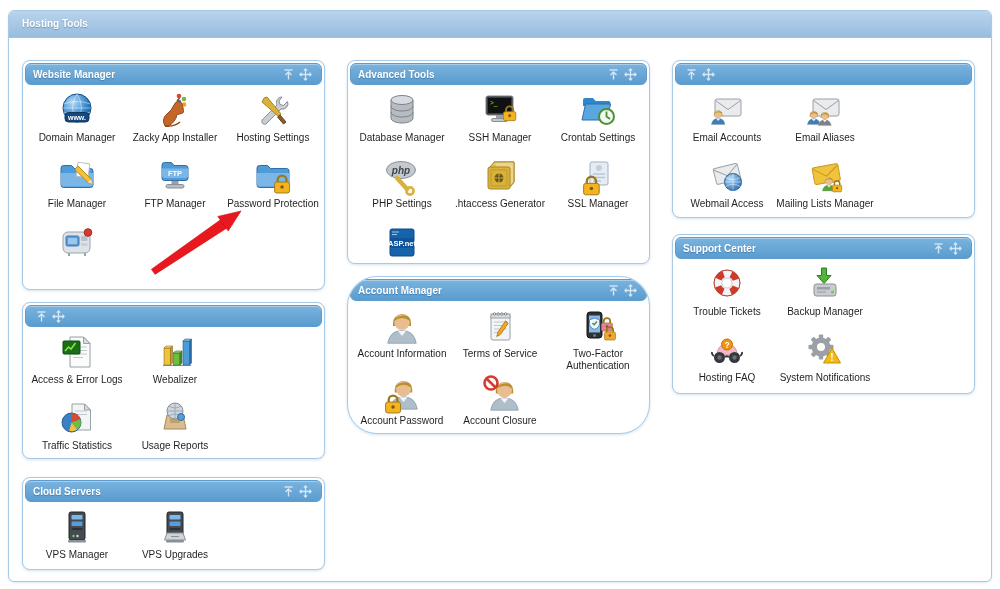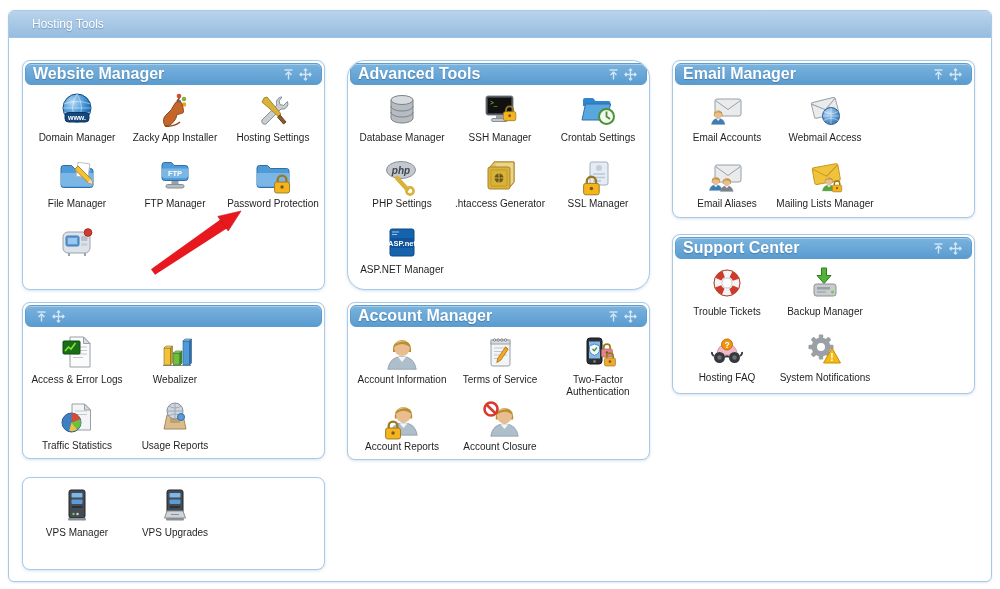--- a/index.html
+++ b/index.html
@@ -4,32 +4,32 @@
 <style>
   html,body{margin:0;padding:0;background:#fff;}
   body{width:1000px;height:589px;overflow:hidden;font-family:"Liberation Sans",sans-serif;}
   svg text{font-family:"Liberation Sans",sans-serif;}
 
   .outer{position:absolute;left:8px;top:10px;width:982px;height:570px;
     border:1px solid #a7cae8;border-radius:6px;background:#fff;
     box-shadow:0 1px 2px rgba(160,190,220,.35);}
   .outer-header{height:26px;background:linear-gradient(#b9d3eb,#97bddf);
     border-radius:5px 5px 0 0;border-bottom:1px solid #9ec3e3;
-    color:#fff;font-weight:normal;font-size:12px;line-height:26px;padding-left:23px;
+    color:#fff;font-weight:bold;font-size:10px;line-height:26px;padding-left:13px;
     text-shadow:0 1px 1px rgba(90,130,170,.7);}
 
   .cols{display:flex;gap:22px;padding:22px 0 0 13px;align-items:flex-start;}
   .col{width:303px;display:flex;flex-direction:column;}
 
   .panel{box-sizing:border-box;width:303px;border:1px solid #a7cae8;border-radius:8px;
     background:#fff;padding:2px;overflow:hidden;
     box-shadow:0 1px 3px rgba(150,180,210,.4);}
   .panel-header{height:20px;background:linear-gradient(#7ab3de,#5a9cd0);
     border:1px solid #5e9ccd;border-radius:6px;display:flex;align-items:center;
-    padding:0 7px;color:#fff;font-weight:bold;font-size:16px;
+    padding:0 7px;color:#fff;font-weight:bold;font-size:10px;
     text-shadow:0 1px 1px rgba(40,80,120,.45);
     box-shadow:inset 0 1px 0 rgba(255,255,255,.35);}
   .panel-title{flex:1;}
   .hbtn{width:17px;height:15px;display:flex;align-items:center;justify-content:center;cursor:pointer;}
 
   .panel-body{padding:6px 0 0 3px;display:flex;flex-wrap:wrap;}
   .panel-body.cols-2{max-width:202px;}
   .tool{width:98px;min-height:64px;margin-bottom:2px;display:flex;flex-direction:column;
     align-items:center;text-align:center;cursor:pointer;}
   .tool .icon{width:40px;height:40px;margin-bottom:1px;}
@@ -220,20 +220,40 @@
                   <rect x="15" y="19" width="10" height="5" rx="1" fill="#bfa06a"></rect>
                   <circle cx="20" cy="12" r="8" fill="#cfd6dd" stroke="#8a9096"></circle>
                   <path d="M12 12 h16 M20 4 v16 M14 7 q6 4 12 0 M14 17 q6 -4 12 0" stroke="#9aa6b2" fill="none" stroke-width="0.9"></path>
                   <circle cx="26" cy="18" r="3.5" fill="#5b9bd8" stroke="#2f6ea6"></circle>
                 </svg></span>
               <span class="label">Usage Reports</span>
             </div>
           </div>
         </div>
         <div class="panel" style="height: 93px; margin-bottom: 0px;">
+          <div class="panel-header">
+            <span class="panel-title">Cloud Servers</span>
+            <span class="hbtn">
+              <svg width="13" height="13" viewBox="0 0 13 13">
+                <g stroke="#e8f2fa" stroke-width="1.4" fill="none" opacity="0.85">
+                  <path d="M2.5 2 h8"></path>
+                  <path d="M6.5 4 v7.5"></path>
+                  <path d="M3.5 7 l3 -3 3 3"></path>
+                </g>
+              </svg>
+            </span>
+            <span class="hbtn">
+              <svg width="13" height="13" viewBox="0 0 13 13">
+                <g stroke="#e8f2fa" stroke-width="1.3" fill="none" opacity="0.85">
+                  <path d="M6.5 1 v11 M1 6.5 h11"></path>
+                  <path d="M4.8 2.6 L6.5 1 l1.7 1.6 M4.8 10.4 L6.5 12 l1.7 -1.6 M2.6 4.8 L1 6.5 l1.6 1.7 M10.4 4.8 L12 6.5 l-1.6 1.7"></path>
+                </g>
+              </svg>
+            </span>
+          </div>
           <div class="panel-body cols-2">
             <div class="tool">
               <span class="icon"><svg width="40" height="40" viewBox="0 0 40 40">
                   <rect x="12" y="4" width="16" height="28" rx="2" fill="#454b52" stroke="#23272b"></rect>
                   <rect x="14.5" y="7" width="11" height="4.5" rx="1" fill="#7db8e8"></rect>
                   <rect x="14.5" y="13.5" width="11" height="4.5" rx="1" fill="#5b9bd8"></rect>
                   <rect x="14.5" y="20" width="11" height="2" rx="1" fill="#2d3237"></rect>
                   <circle cx="16.5" cy="28" r="1.2" fill="#6fcf3f"></circle>
                   <circle cx="20.5" cy="28" r="1.2" fill="#d9d9d9"></circle>
                   <rect x="11" y="32" width="18" height="2.5" rx="1" fill="#8a9096"></rect>
@@ -251,21 +271,21 @@
                   <rect x="11" y="32" width="18" height="2.5" rx="1" fill="#8a9096"></rect>
                   <path d="M12 25 h16 l2.5 7 h-21 z" fill="#cfd4d9" stroke="#8a9096"></path>
                   <path d="M16 28.5 h8" stroke="#8a9096"></path>
                 </svg></span>
               <span class="label">VPS Upgrades</span>
             </div>
           </div>
         </div>
       </div>
       <div class="col">
-        <div class="panel" style="height: 230px; margin-bottom: 12px; border-radius: 18px;">
+        <div class="panel" style="height: 204px; margin-bottom: 12px;">
           <div class="panel-header">
             <span class="panel-title">Advanced Tools</span>
             <span class="hbtn">
               <svg width="13" height="13" viewBox="0 0 13 13">
                 <g stroke="#e8f2fa" stroke-width="1.4" fill="none" opacity="0.85">
                   <path d="M2.5 2 h8"></path>
                   <path d="M6.5 4 v7.5"></path>
                   <path d="M3.5 7 l3 -3 3 3"></path>
                 </g>
               </svg>
@@ -351,21 +371,21 @@
               <span class="icon"><svg width="40" height="40" viewBox="0 0 40 40">
                   <rect x="8" y="6" width="24" height="27" rx="2" fill="#1663ad" stroke="#0d4a85"></rect>
                   <path d="M10 9 h7 M10 11.5 h5" stroke="#9cc4e8"></path>
                   <rect x="8" y="15" width="24" height="10" fill="#0f549a"></rect>
                   <text x="20" y="22.5" text-anchor="middle" font-size="7.5" font-weight="bold" fill="#fff">ASP.net</text>
                 </svg></span>
               <span class="label">ASP.NET Manager</span>
             </div>
           </div>
         </div>
-        <div class="panel" style="height: 158px; margin-bottom: 0px;">
+        <div class="panel" style="height: 158px; margin-bottom: 0px; border-radius: 30px;">
           <div class="panel-header">
             <span class="panel-title">Account Manager</span>
             <span class="hbtn">
               <svg width="13" height="13" viewBox="0 0 13 13">
                 <g stroke="#e8f2fa" stroke-width="1.4" fill="none" opacity="0.85">
                   <path d="M2.5 2 h8"></path>
                   <path d="M6.5 4 v7.5"></path>
                   <path d="M3.5 7 l3 -3 3 3"></path>
                 </g>
               </svg>
@@ -436,21 +456,21 @@
                     <path d="M4.8 6.5 q5.2 -3.8 10.4 0 l0.3 -1.2 q-3 -4.6 -11 0 z" fill="#b98e2e"></path>
                     <path d="M0.5 21.5 q1.5 -8.5 9.5 -8.5 q8 0 9.5 8.5 z" fill="#aebecb" stroke="#8799a8" stroke-width="0.5"></path>
                     <path d="M7.2 13.2 l2.8 3.4 2.8 -3.4 z" fill="#f4f6f8"></path>
                   </g>
                   <g transform="translate(3 20) scale(1.15)">
                     <path d="M3.2 7 V5.2 a3.8 3.8 0 0 1 7.6 0 V7" fill="none" stroke="#9a7a1e" stroke-width="2"></path>
                     <rect x="0.5" y="7" width="13" height="9.5" rx="1.8" fill="#f5b31f" stroke="#9a7a1e" stroke-width="0.8"></rect>
                     <circle cx="7" cy="11.3" r="1.5" fill="#7a5c10"></circle>
                   </g>
                 </svg></span>
-              <span class="label">Account Reports</span>
+              <span class="label">Account Password</span>
             </div>
             <div class="tool">
               <span class="icon"><svg width="40" height="40" viewBox="0 0 40 40">
                   <g transform="translate(10 5) scale(1.45)">
                     <path d="M4 8 a6 6 0 0 1 12 0 l0 2 -12 0 z" fill="#b98e2e"></path>
                     <circle cx="10" cy="7.5" r="5.2" fill="#e9bd8f"></circle>
                     <path d="M4.8 6.5 q5.2 -3.8 10.4 0 l0.3 -1.2 q-3 -4.6 -11 0 z" fill="#b98e2e"></path>
                     <path d="M0.5 21.5 q1.5 -8.5 9.5 -8.5 q8 0 9.5 8.5 z" fill="#aebecb" stroke="#8799a8" stroke-width="0.5"></path>
                     <path d="M7.2 13.2 l2.8 3.4 2.8 -3.4 z" fill="#f4f6f8"></path>
                   </g>
@@ -458,21 +478,20 @@
                   <path d="M6.6 4.8 L15.4 13.2" stroke="#d83a2e" stroke-width="2.6"></path>
                 </svg></span>
               <span class="label">Account Closure</span>
             </div>
           </div>
         </div>
       </div>
       <div class="col">
         <div class="panel" style="height: 158px; margin-bottom: 16px;">
           <div class="panel-header">
-            <span class="panel-title">Email Manager</span>
             <span class="hbtn">
               <svg width="13" height="13" viewBox="0 0 13 13">
                 <g stroke="#e8f2fa" stroke-width="1.4" fill="none" opacity="0.85">
                   <path d="M2.5 2 h8"></path>
                   <path d="M6.5 4 v7.5"></path>
                   <path d="M3.5 7 l3 -3 3 3"></path>
                 </g>
               </svg>
             </span>
             <span class="hbtn">
@@ -493,60 +512,60 @@
                   </g>
                   <g transform="translate(4 18) scale(0.72)">
                     <path d="M4 8 a6 6 0 0 1 12 0 l0 2 -12 0 z" fill="#b98e2e"></path>
                     <circle cx="10" cy="7.5" r="5.2" fill="#e9bd8f"></circle>
                     <path d="M4.8 6.5 q5.2 -3.8 10.4 0 l0.3 -1.2 q-3 -4.6 -11 0 z" fill="#b98e2e"></path>
                     <path d="M0.5 21.5 q1.5 -8.5 9.5 -8.5 q8 0 9.5 8.5 z" fill="#3d7fb5" stroke="#8799a8" stroke-width="0.5"></path>
                     <path d="M7.2 13.2 l2.8 3.4 2.8 -3.4 z" fill="#f4f6f8"></path>
                   </g>
                 </svg></span>
               <span class="label">Email Accounts</span>
+            </div>
+            <div class="tool">
+              <span class="icon"><svg width="40" height="40" viewBox="0 0 40 40">
+                  <g transform="translate(8 8) rotate(0) scale(1)">
+                    <rect width="26" height="17" rx="2" fill="#e9ebed" stroke="#9aa0a6"></rect>
+                    <path d="M0.5 1.5 L13 10.5 L25.5 1.5" fill="none" stroke="#9aa0a6"></path>
+                  </g>
+                  <g transform="translate(2 19) scale(0.68)">
+                    <path d="M4 8 a6 6 0 0 1 12 0 l0 2 -12 0 z" fill="#b98e2e"></path>
+                    <circle cx="10" cy="7.5" r="5.2" fill="#e9bd8f"></circle>
+                    <path d="M4.8 6.5 q5.2 -3.8 10.4 0 l0.3 -1.2 q-3 -4.6 -11 0 z" fill="#b98e2e"></path>
+                    <path d="M0.5 21.5 q1.5 -8.5 9.5 -8.5 q8 0 9.5 8.5 z" fill="#3d7fb5" stroke="#8799a8" stroke-width="0.5"></path>
+                    <path d="M7.2 13.2 l2.8 3.4 2.8 -3.4 z" fill="#f4f6f8"></path>
+                  </g>
+                  <g transform="translate(13 20) scale(0.68)">
+                    <path d="M4 8 a6 6 0 0 1 12 0 l0 2 -12 0 z" fill="#b98e2e"></path>
+                    <circle cx="10" cy="7.5" r="5.2" fill="#e9bd8f"></circle>
+                    <path d="M4.8 6.5 q5.2 -3.8 10.4 0 l0.3 -1.2 q-3 -4.6 -11 0 z" fill="#b98e2e"></path>
+                    <path d="M0.5 21.5 q1.5 -8.5 9.5 -8.5 q8 0 9.5 8.5 z" fill="#7d8287" stroke="#8799a8" stroke-width="0.5"></path>
+                    <path d="M7.2 13.2 l2.8 3.4 2.8 -3.4 z" fill="#f4f6f8"></path>
+                  </g>
+                </svg></span>
+              <span class="label">Email Aliases</span>
             </div>
             <div class="tool">
               <span class="icon"><svg width="40" height="40" viewBox="0 0 40 40">
                   <defs>
                     <radialGradient id="gw" cx="35%" cy="30%" r="75%">
                       <stop offset="0%" stop-color="#b8dcf8"></stop>
                       <stop offset="100%" stop-color="#2f74b8"></stop>
                     </radialGradient>
                   </defs>
                   <g transform="translate(6 12) rotate(-14) scale(0.95)">
                     <rect width="26" height="17" rx="2" fill="#e9ebed" stroke="#9aa0a6"></rect>
                     <path d="M0.5 1.5 L13 10.5 L25.5 1.5" fill="none" stroke="#9aa0a6"></path>
                   </g>
                   <circle cx="26" cy="25" r="8.5" fill="url(#gw)" stroke="#2a5e92"></circle>
                   <path d="M17.5 25 h17 M26 16.5 v17 M19 20.5 q7 4.5 14 0 M19 29.5 q7 -4.5 14 0" stroke="rgba(255,255,255,0.5)" fill="none" stroke-width="0.9"></path>
                 </svg></span>
               <span class="label">Webmail Access</span>
-            </div>
-            <div class="tool">
-              <span class="icon"><svg width="40" height="40" viewBox="0 0 40 40">
-                  <g transform="translate(8 8) rotate(0) scale(1)">
-                    <rect width="26" height="17" rx="2" fill="#e9ebed" stroke="#9aa0a6"></rect>
-                    <path d="M0.5 1.5 L13 10.5 L25.5 1.5" fill="none" stroke="#9aa0a6"></path>
-                  </g>
-                  <g transform="translate(2 19) scale(0.68)">
-                    <path d="M4 8 a6 6 0 0 1 12 0 l0 2 -12 0 z" fill="#b98e2e"></path>
-                    <circle cx="10" cy="7.5" r="5.2" fill="#e9bd8f"></circle>
-                    <path d="M4.8 6.5 q5.2 -3.8 10.4 0 l0.3 -1.2 q-3 -4.6 -11 0 z" fill="#b98e2e"></path>
-                    <path d="M0.5 21.5 q1.5 -8.5 9.5 -8.5 q8 0 9.5 8.5 z" fill="#3d7fb5" stroke="#8799a8" stroke-width="0.5"></path>
-                    <path d="M7.2 13.2 l2.8 3.4 2.8 -3.4 z" fill="#f4f6f8"></path>
-                  </g>
-                  <g transform="translate(13 20) scale(0.68)">
-                    <path d="M4 8 a6 6 0 0 1 12 0 l0 2 -12 0 z" fill="#b98e2e"></path>
-                    <circle cx="10" cy="7.5" r="5.2" fill="#e9bd8f"></circle>
-                    <path d="M4.8 6.5 q5.2 -3.8 10.4 0 l0.3 -1.2 q-3 -4.6 -11 0 z" fill="#b98e2e"></path>
-                    <path d="M0.5 21.5 q1.5 -8.5 9.5 -8.5 q8 0 9.5 8.5 z" fill="#7d8287" stroke="#8799a8" stroke-width="0.5"></path>
-                    <path d="M7.2 13.2 l2.8 3.4 2.8 -3.4 z" fill="#f4f6f8"></path>
-                  </g>
-                </svg></span>
-              <span class="label">Email Aliases</span>
             </div>
             <div class="tool">
               <span class="icon"><svg width="40" height="40" viewBox="0 0 40 40">
                   <g transform="translate(7 11) rotate(-10) scale(1)">
                     <rect width="26" height="17" rx="2" fill="#f0c33c" stroke="#c9971e"></rect>
                     <path d="M0.5 1.5 L13 10.5 L25.5 1.5" fill="none" stroke="#c9971e"></path>
                   </g>
                   <g transform="translate(17 19) scale(0.7)">
                     <path d="M4 8 a6 6 0 0 1 12 0 l0 2 -12 0 z" fill="#b98e2e"></path>
                     <circle cx="10" cy="7.5" r="5.2" fill="#e9bd8f"></circle>

